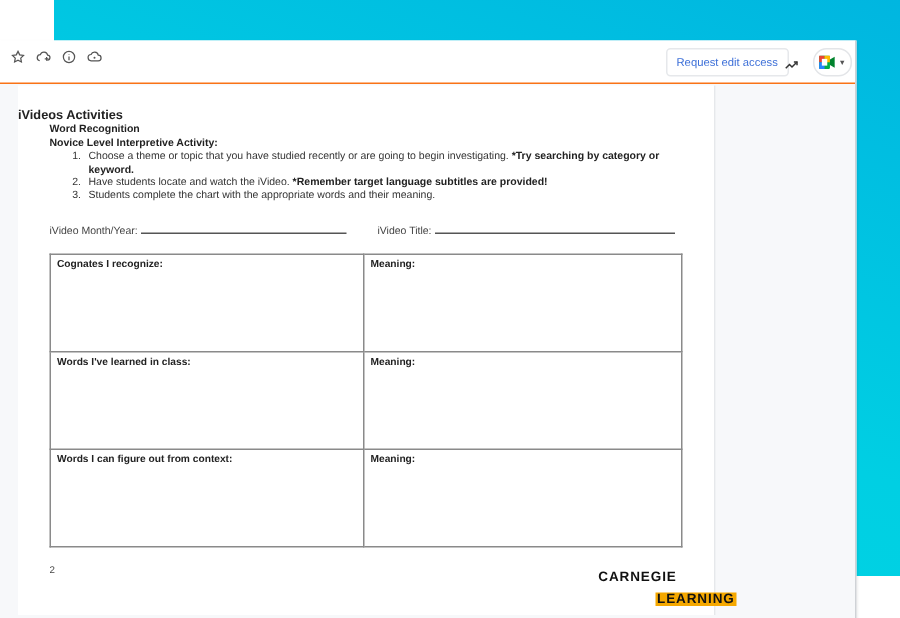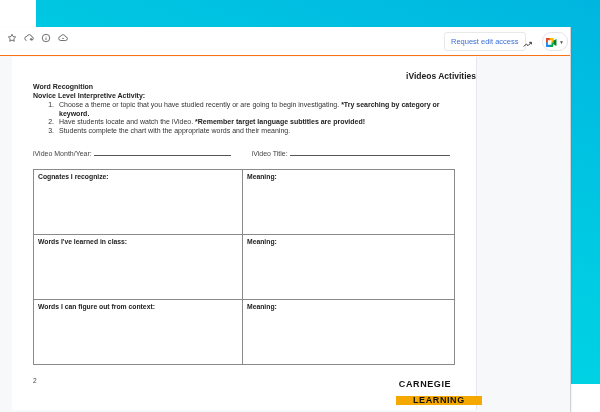--- a/index.html
+++ b/index.html
@@ -38,21 +38,21 @@
   }
   .content-area {
     position:absolute; left:0; top:29px; width:570px; height:356px;
     background:#f7f8fa;
   }
   .page {
     position:absolute; left:12px; top:1px; width:464px; height:353px;
     background:#ffffff; border-right:1px solid #e6e8eb;
   }
   .doc-title {
-    position:absolute; left:0; top:14px; width:464px; text-align:right;
+    position:absolute; left:0; top:14px; width:464px; text-align:left;
     font-weight:bold; font-size:8.5px; color:#222;
   }
   .heading {
     position:absolute; left:21px; font-weight:bold; font-size:7px; color:#222;
   }
   .list {
     position:absolute; left:21px; top:44px; width:435px;
     font-size:7px; color:#333; line-height:8.5px;
   }
   .list .item { display:flex; }
@@ -70,21 +70,21 @@
   .grid td {
     border:1px solid #8a8a8a; vertical-align:top;
     font-size:6.8px; font-weight:bold; color:#222;
     padding:3px 4px; height:58px;
   }
   .page-num { position:absolute; left:21px; top:320px; font-size:6.5px; color:#444; }
   .logo { position:absolute; left:384px; top:323px; width:58px; }
   .logo .l1 { font-size:9px; font-weight:bold; letter-spacing:0.6px; color:#111; line-height:9px;text-align:center; }
   .logo .l2 {
     display:inline-block; background:#f5a800; font-size:9px; font-weight:bold;
-    letter-spacing:0.6px; color:#111; line-height:9px; padding:0 17px;
+    letter-spacing:0.6px; color:#111; line-height:9px; padding:0 1px;margin-left:41px;
   }
 </style>
 </head>
 <body>
 
 <div class="bg-gradient"></div>
 
 <div class="window">
   <div class="toolbar">
     <div class="tb-icons">

